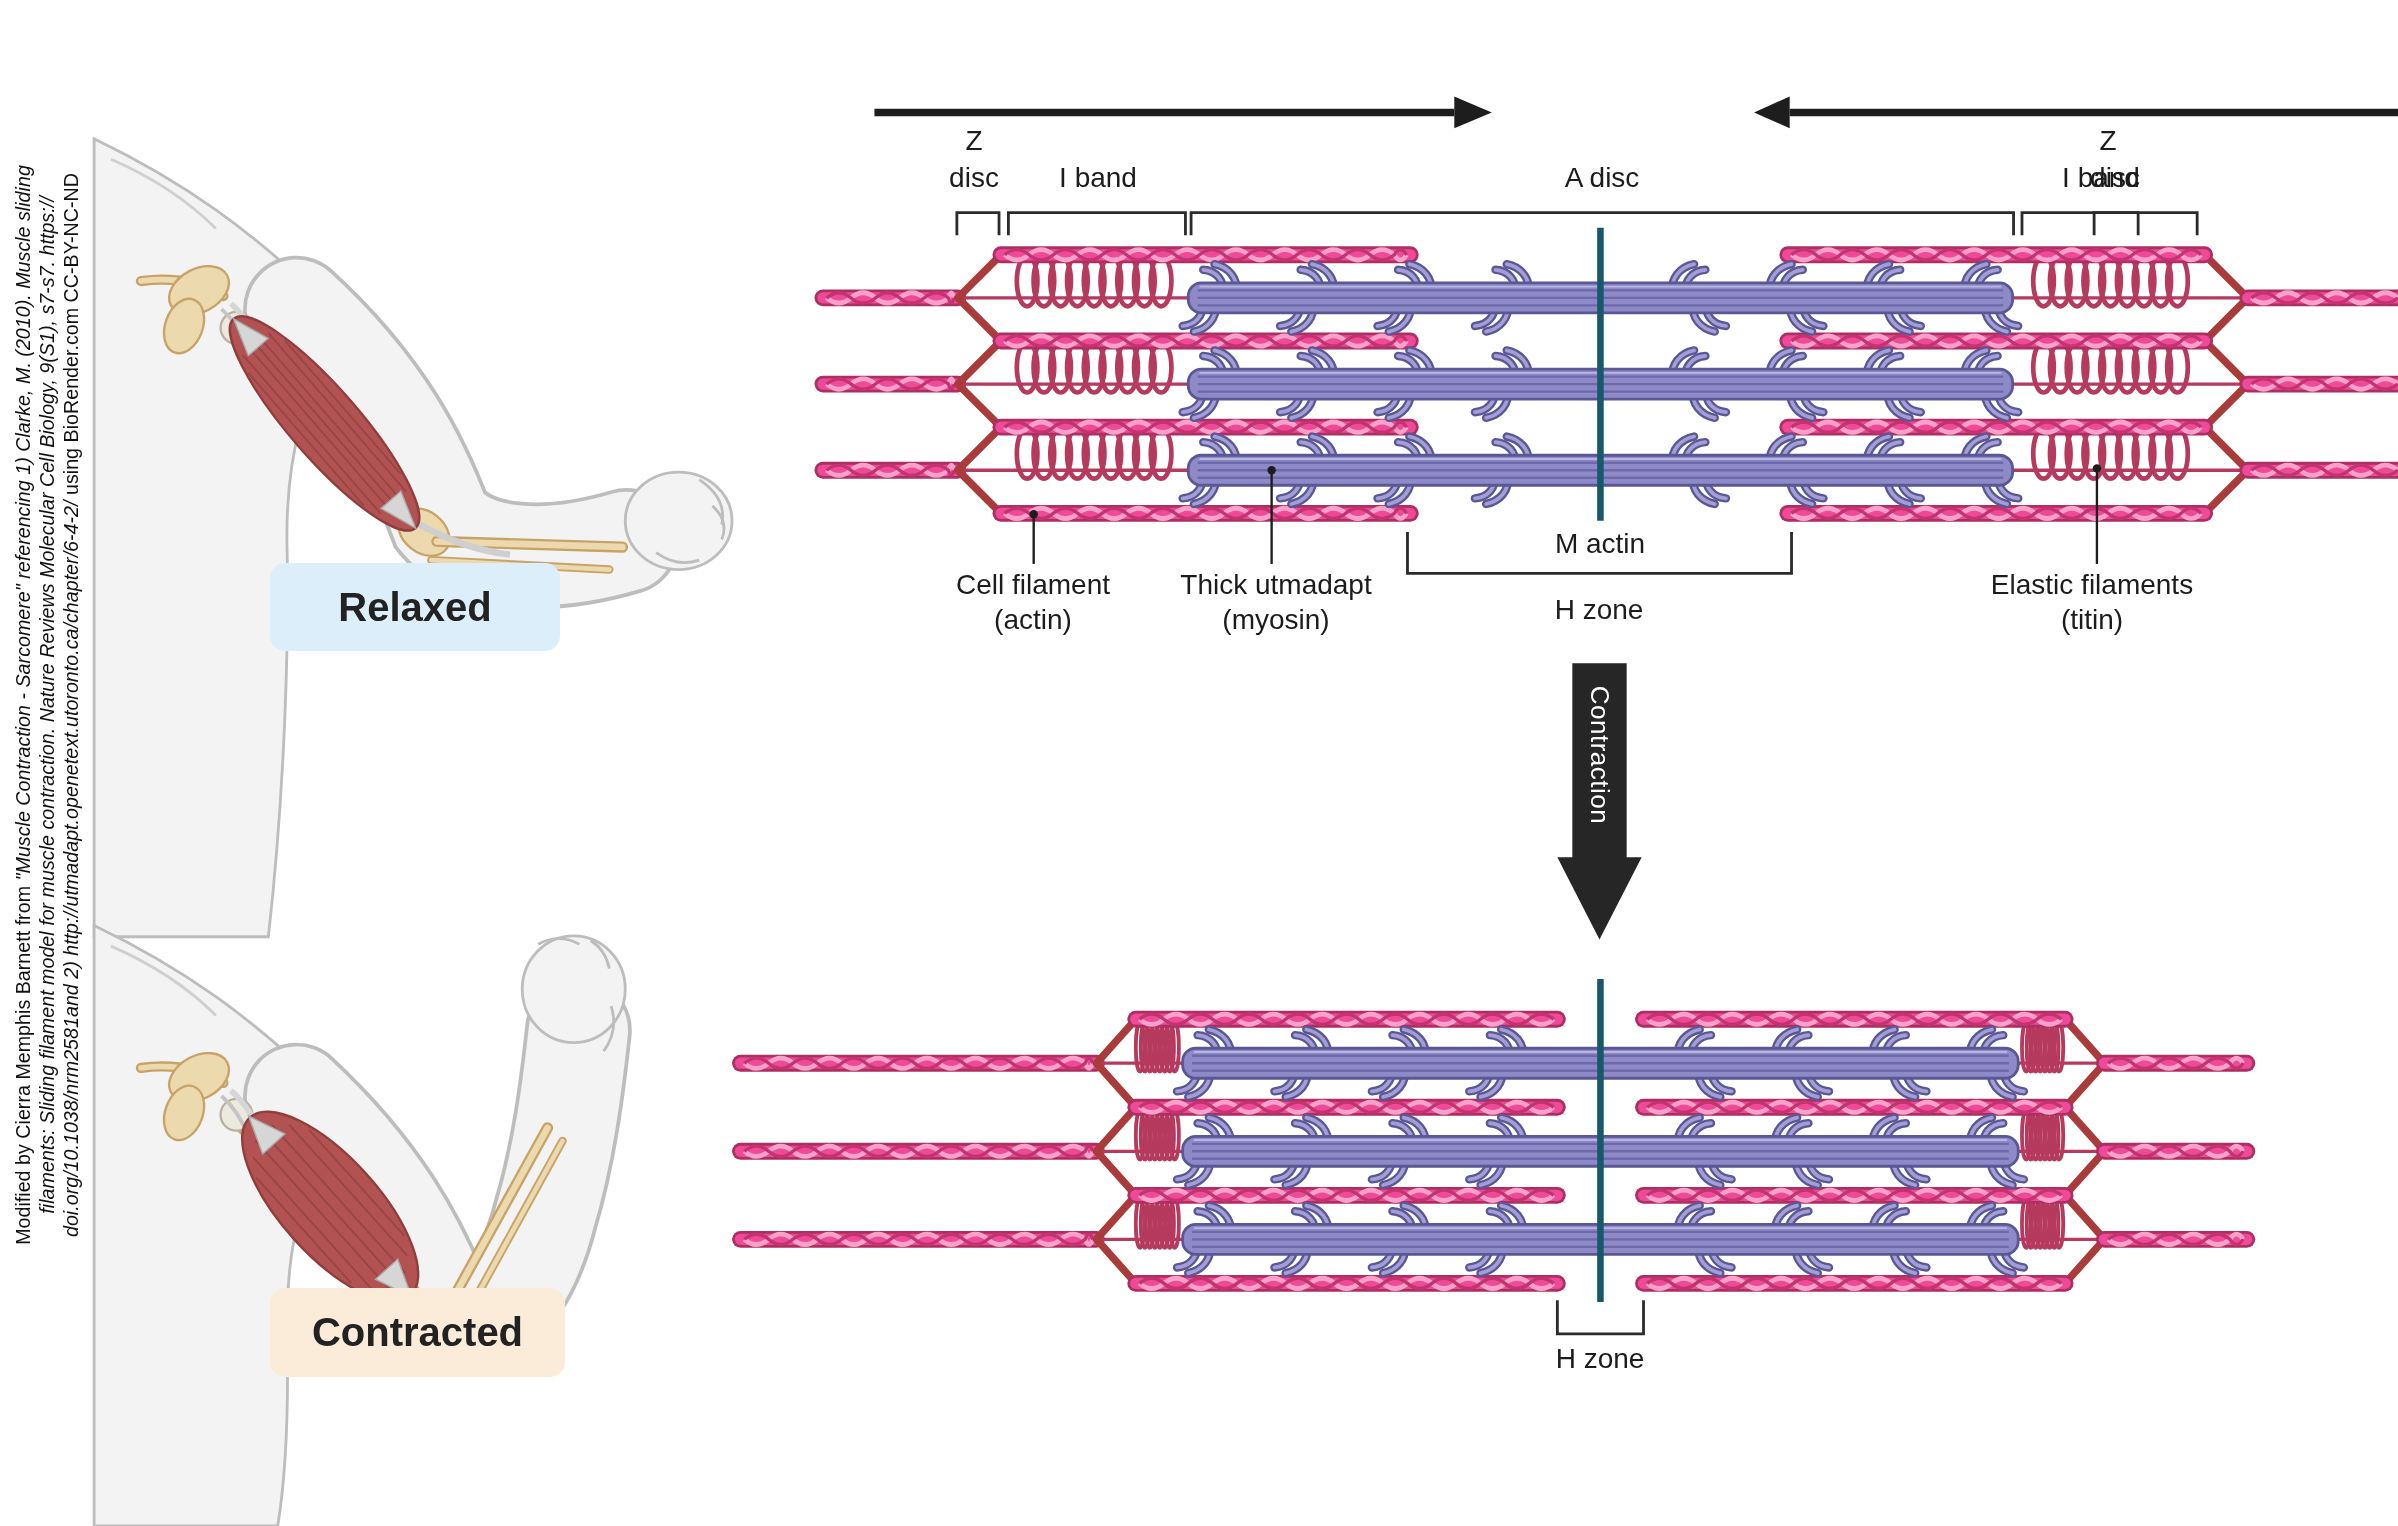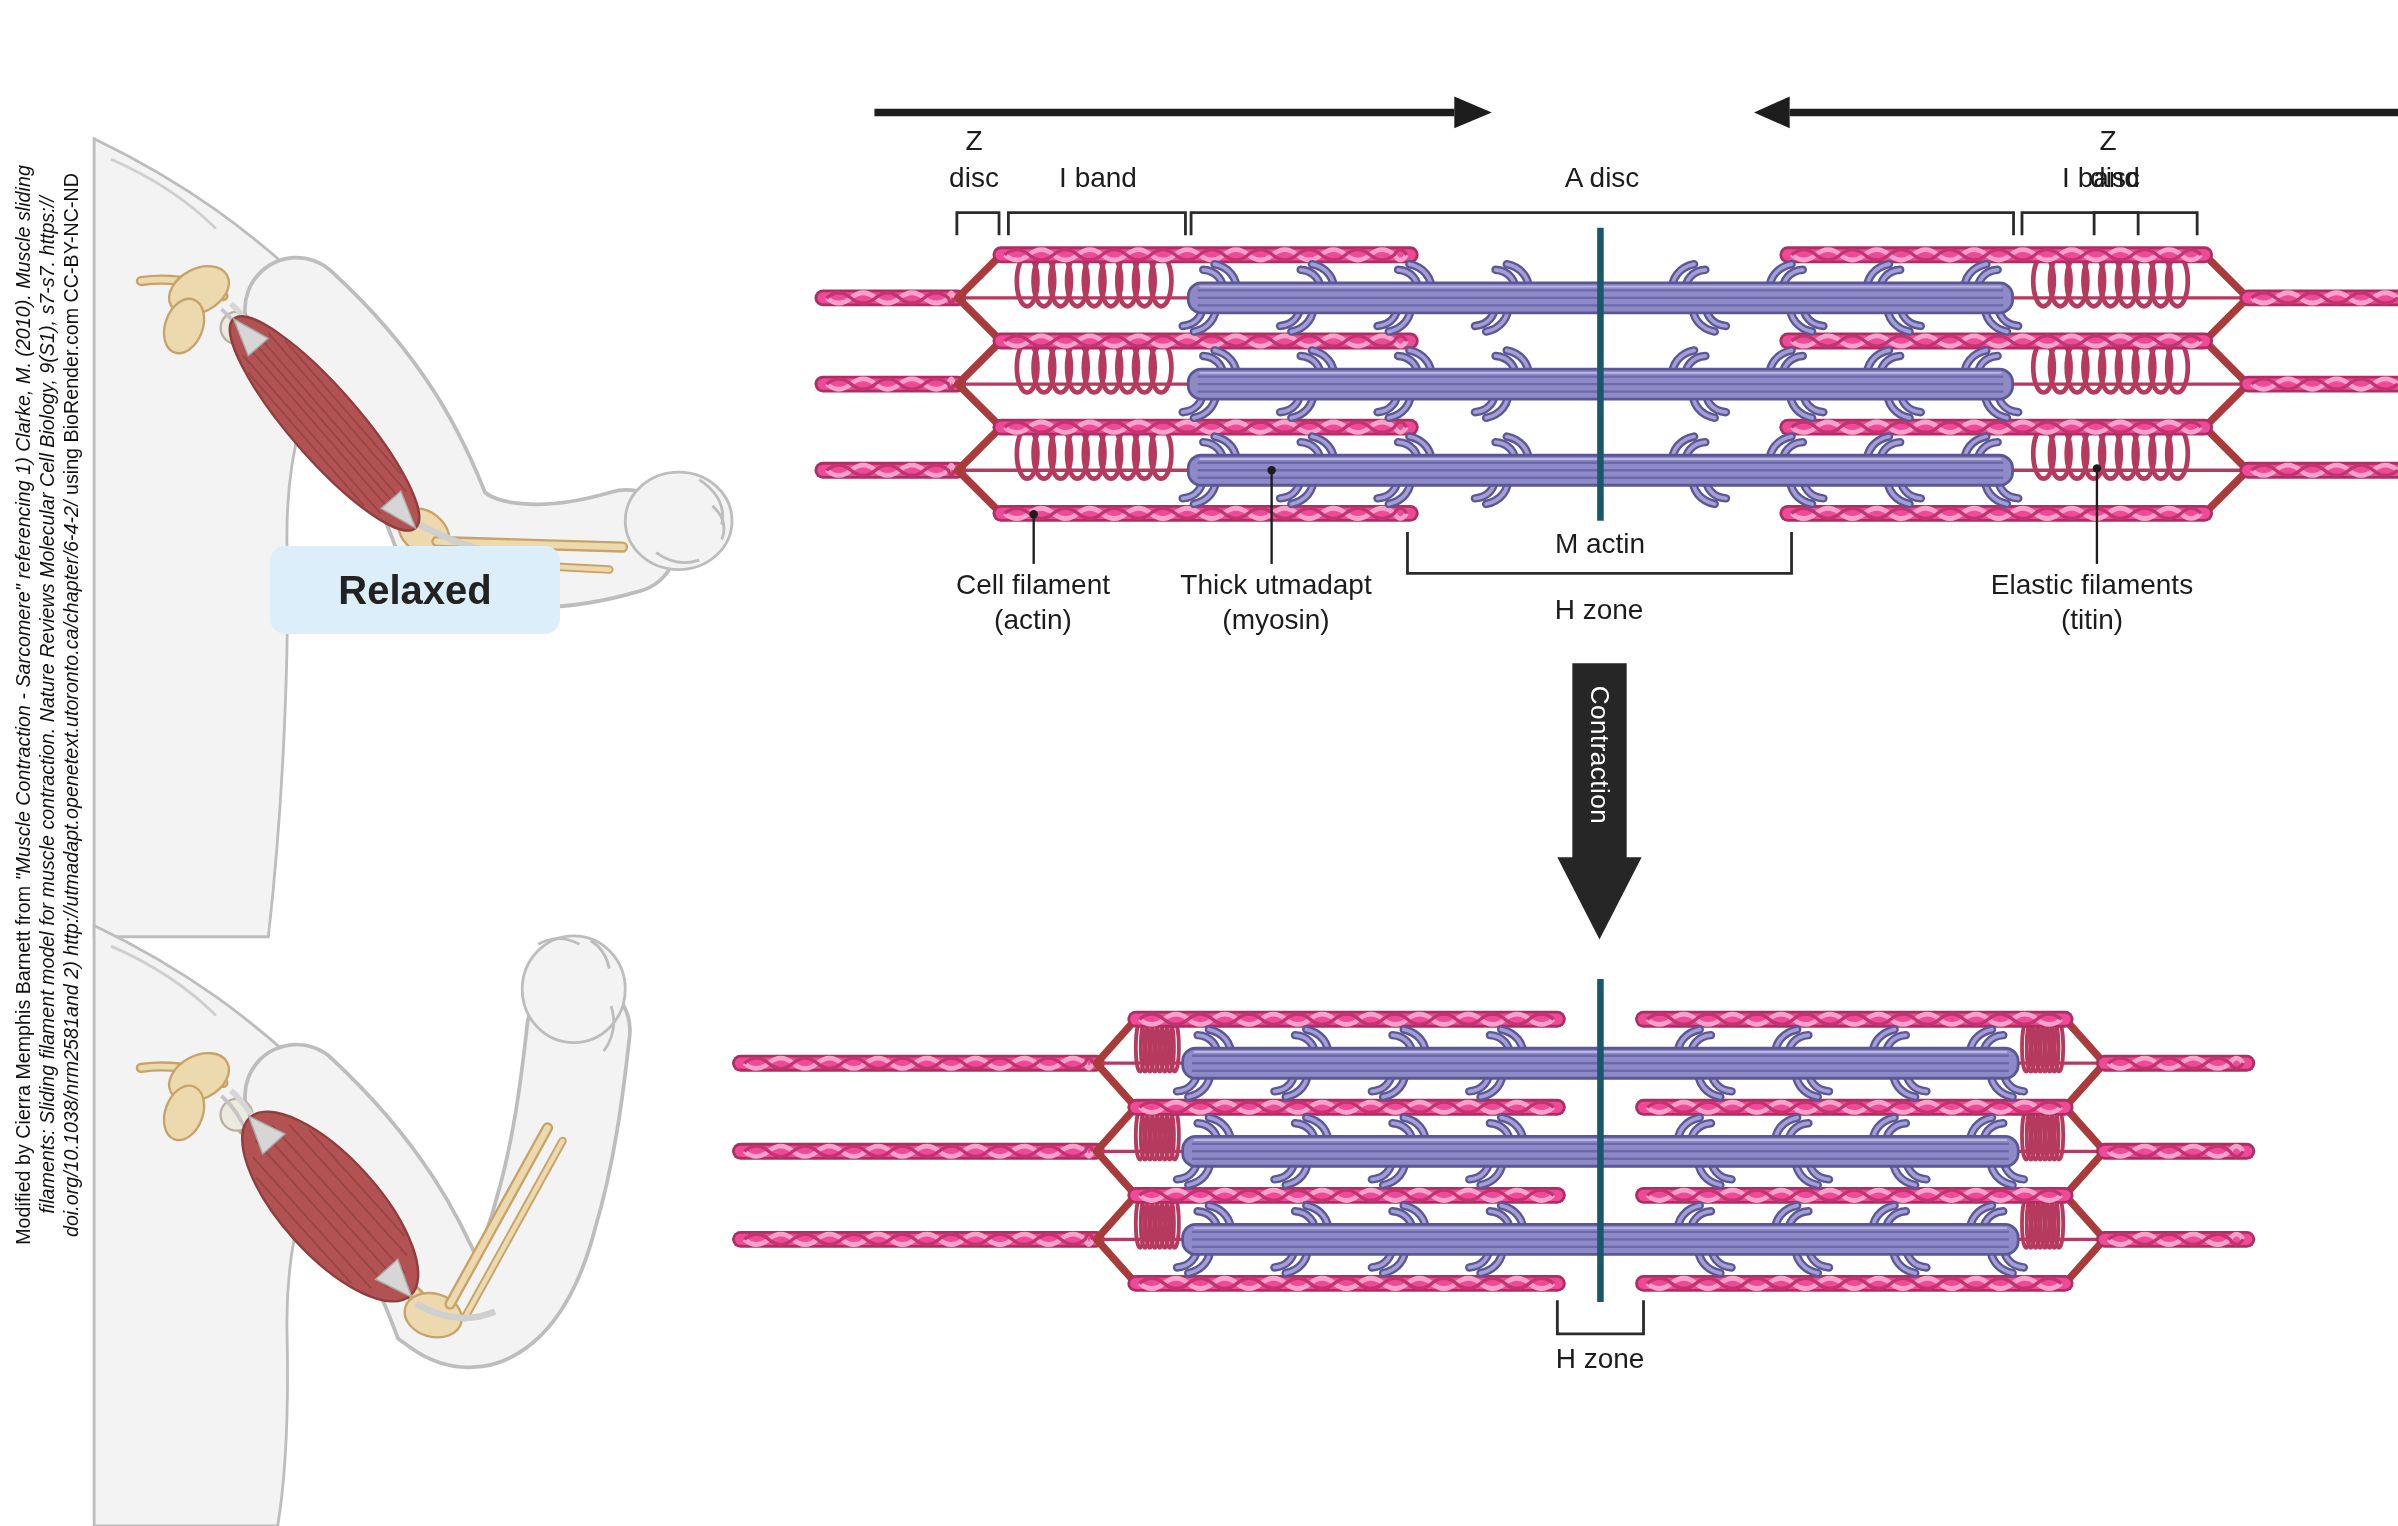--- a/index.html
+++ b/index.html
@@ -977,22 +977,25 @@
   <div class="lbl" style="left:1600px;top:544px">M actin</div>
   <div class="lbl" style="left:1599px;top:610px">H zone</div>
   <div class="lbl" style="left:1033px;top:585px">Cell filament</div>
   <div class="lbl" style="left:1033px;top:620px">(actin)</div>
   <div class="lbl" style="left:1276px;top:585px">Thick utmadapt</div>
   <div class="lbl" style="left:1276px;top:620px">(myosin)</div>
   <div class="lbl" style="left:2092px;top:585px">Elastic filaments</div>
   <div class="lbl" style="left:2092px;top:620px">(titin)</div>
   <div class="lbl" style="left:1600px;top:1359px">H zone</div>
 
-  <div id="badge-relaxed" class="badge" style="background: rgb(221, 238, 251);">
+  <div id="badge-relaxed" class="badge" style="background: rgb(221, 238, 251); margin-top: 17px;">
     <span>Relaxed</span>
+  </div>
+  <div id="badge-contracted" class="badge" style="background: rgb(250, 236, 217);">
+    <span>Contracted</span>
   </div>
 
   <div class="contraction-text">Contraction</div>
 
   <div class="attribution">
     <div><span>Modified by Cierra Memphis Barnett from </span><span class="it">"Muscle Contraction - Sarcomere" referencing 1) Clarke, M. (2010). Muscle sliding</span></div>
     <div class="it">filaments: Sliding filament model for muscle contraction. Nature Reviews Molecular Cell Biology, 9(S1), s7-s7. https://</div>
     <div><span class="it">doi.org/10.1038/nrm2581and 2) http://utmadapt.openetext.utoronto.ca/chapter/6-4-2/</span><span> using BioRender.com CC-BY-NC-ND</span></div>
   </div>
 </div>

